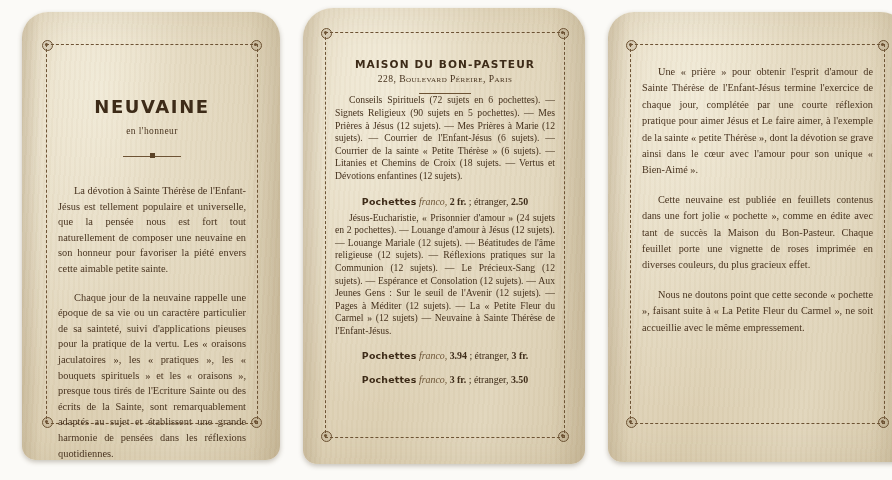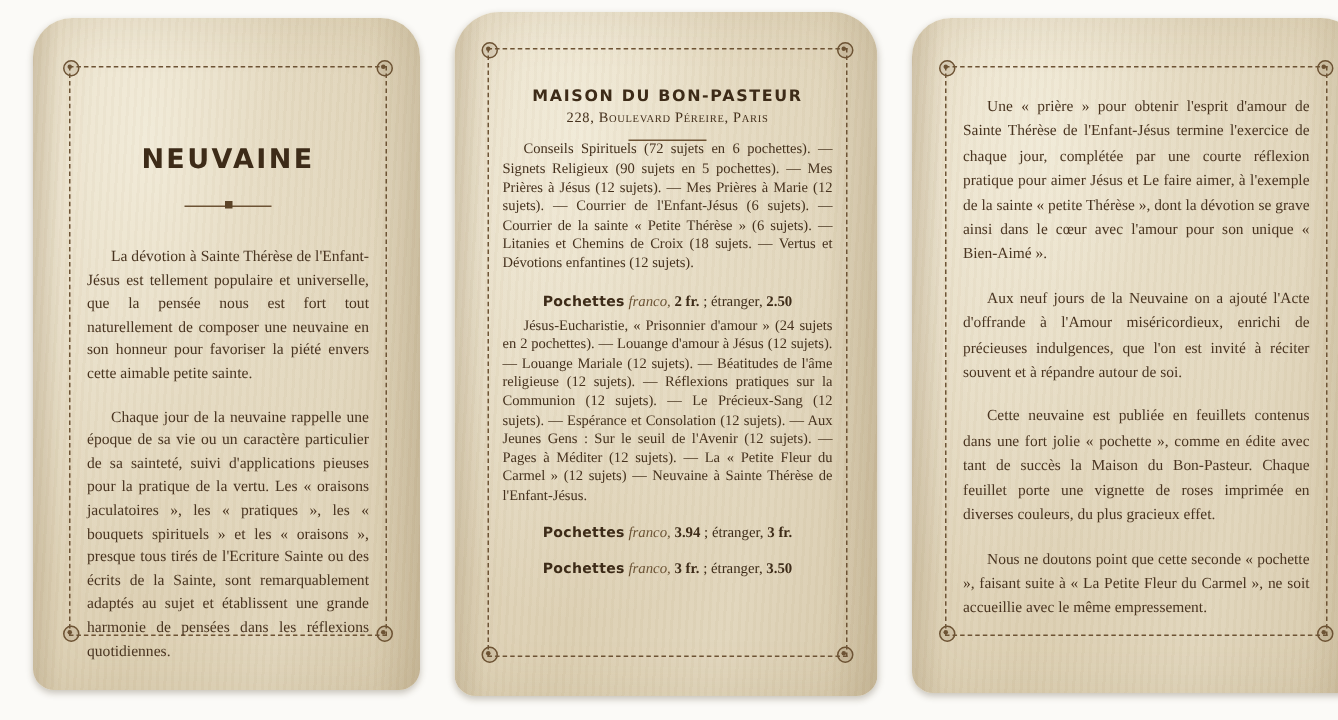--- a/index.html
+++ b/index.html
@@ -217,20 +217,21 @@
 
   <div class="leaf" id="leaf-left">
     <div class="frame">
       <span class="orn tl"></span>
       <span class="orn tr"></span>
       <span class="orn bl"></span>
       <span class="orn br"></span>
     </div>
     <div class="content">
       <h1 class="title-main">NEUVAINE</h1>
+      <div class="title-sub">en l'honneur</div>
       <div class="rule-orn"></div>
 
       <p class="para">La dévotion à Sainte Thérèse de l'Enfant-Jésus est tellement populaire et universelle, que la pensée nous est fort tout naturellement de composer une neuvaine en son honneur pour favoriser la piété envers cette aimable petite sainte.</p>
       <p class="para">Chaque jour de la neuvaine rappelle une époque de sa vie ou un caractère particulier de sa sainteté, suivi d'applications pieuses pour la pratique de la vertu. Les « oraisons jaculatoires », les « pratiques », les « bouquets spirituels » et les « oraisons », presque tous tirés de l'Ecriture Sainte ou des écrits de la Sainte, sont remarquablement adaptés au sujet et établissent une grande harmonie de pensées dans les réflexions quotidiennes.</p>
     </div>
   </div>
 
   <div class="leaf" id="leaf-center">
     <div class="frame">
       <span class="orn tl"></span>
@@ -255,20 +256,19 @@
 
   <div class="leaf" id="leaf-right">
     <div class="frame">
       <span class="orn tl"></span>
       <span class="orn tr"></span>
       <span class="orn bl"></span>
       <span class="orn br"></span>
     </div>
     <div class="content">
       <p class="para">Une « prière » pour obtenir l'esprit d'amour de Sainte Thérèse de l'Enfant-Jésus termine l'exercice de chaque jour, complétée par une courte réflexion pratique pour aimer Jésus et Le faire aimer, à l'exemple de la sainte « petite Thérèse », dont la dévotion se grave ainsi dans le cœur avec l'amour pour son unique « Bien-Aimé ».</p>
-      <p class="para">Aux neuf jours de la Neuvaine on a ajouté l'Acte d'offrande à l'Amour miséricordieux, enrichi de précieuses indulgences, que l'on est invité à réciter souvent et à répandre autour de soi.</p>
       <p class="para">Cette neuvaine est publiée en feuillets contenus dans une fort jolie « pochette », comme en édite avec tant de succès la Maison du Bon-Pasteur. Chaque feuillet porte une vignette de roses imprimée en diverses couleurs, du plus gracieux effet.</p>
       <p class="para">Nous ne doutons point que cette seconde « pochette », faisant suite à « La Petite Fleur du Carmel », ne soit accueillie avec le même empressement.</p>
 
     </div>
   </div>
 
 </div>
 
 </body></html>

